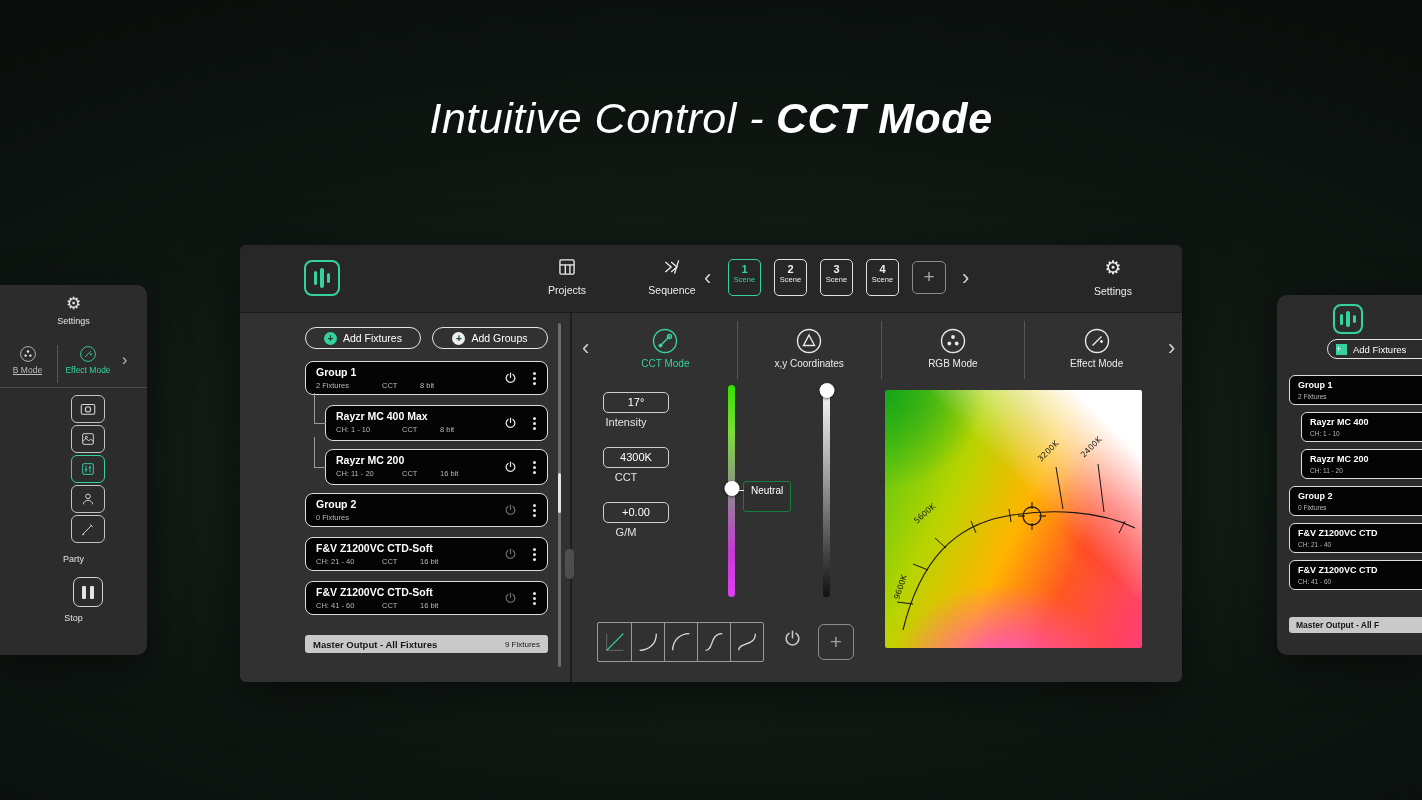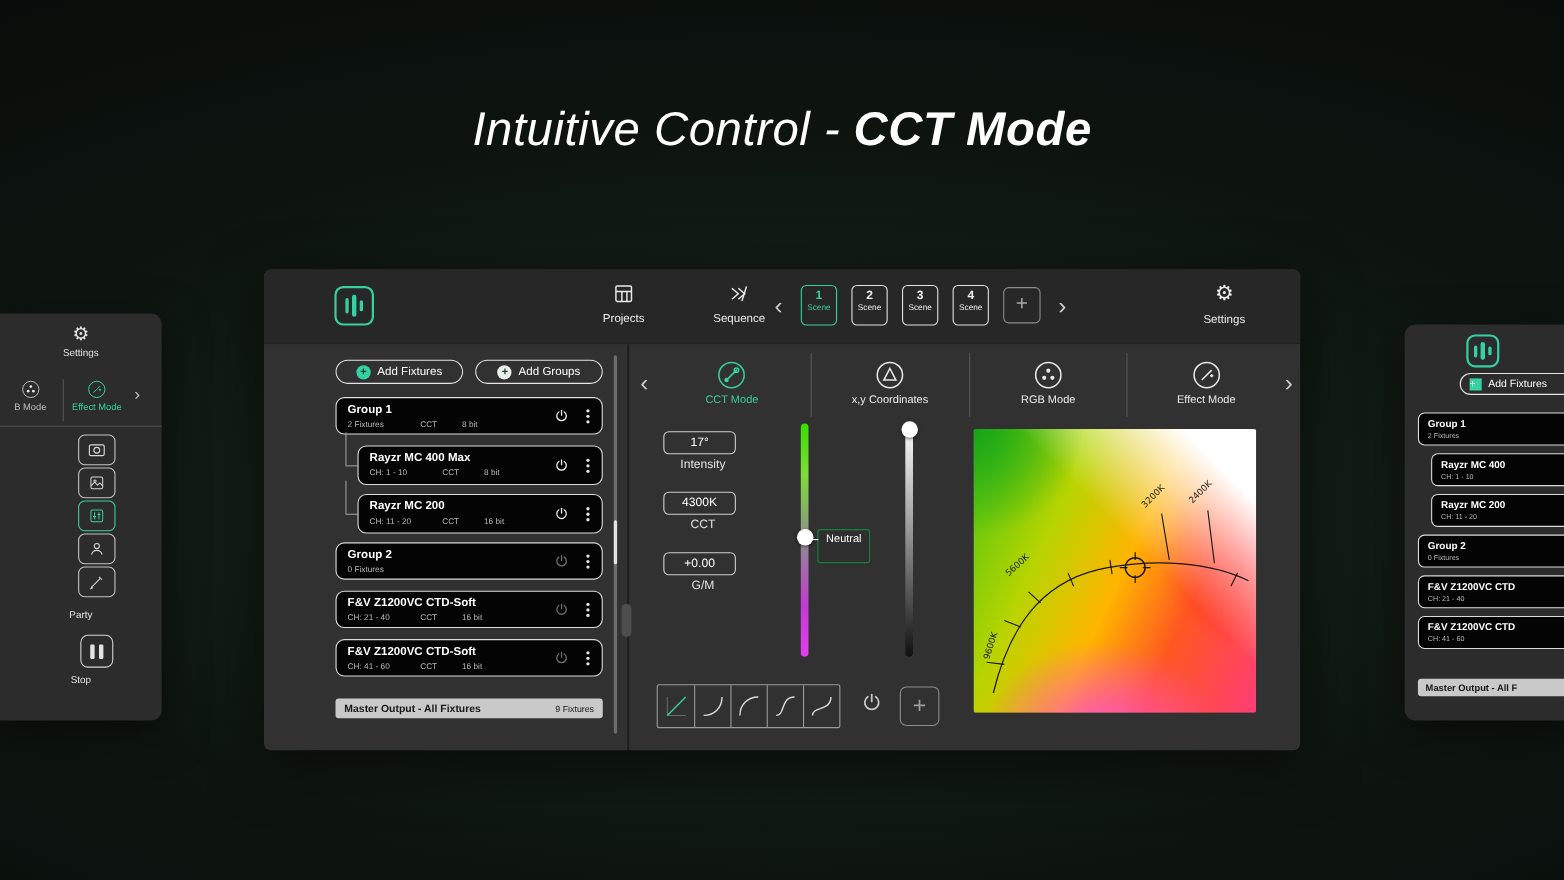--- a/index.html
+++ b/index.html
@@ -65,21 +65,21 @@
   .mode-item{flex:1;text-align:center;padding-top:6px;cursor:pointer;}
   .mode-item + .mode-item{border-left:1px solid #565656;}
   .micon{display:block;margin:0 auto;stroke:#e8e8e8;fill:none;stroke-width:1.4;}
   .micon .fill{fill:#e8e8e8;stroke:none;}
   .mlabel{display:block;font-size:10px;color:#ececec;margin-top:3px;}
   .mode-item.active .micon{stroke:var(--accent);}
   .mode-item.active .micon .fill{fill:var(--accent);}
   .mode-item.active .mlabel{color:var(--accent);}
   .ctl .chevL{left:2px;top:24px;} .ctl .chevR{left:588px;top:24px;}
   .vfield{position:absolute;left:23px;width:66px;height:21px;border:1px solid #cfcfcf;border-radius:5px;color:#fff;font-size:11px;text-align:center;line-height:19px;background:transparent;}
-  .vlabel{position:absolute;left:26px;width:66px;text-align:center;font-size:11px;color:#e3e3e3;}
+  .vlabel{position:absolute;left:13px;width:66px;text-align:center;font-size:11px;color:#e3e3e3;}
   .track{position:absolute;width:7px;height:212px;border-radius:4px;top:72px;}
   .gm-track{left:148px;background:linear-gradient(180deg,#35e000 0%,#7ddd36 22%,#8d8d8d 50%,#c43ad4 78%,#e33df2 100%);}
   .int-track{left:243px;background:linear-gradient(180deg,#ffffff 0%,#9a9a9a 45%,#111 100%);}
   .knob{position:absolute;left:50%;transform:translateX(-50%);width:15px;height:15px;background:#fff;border-radius:50%;box-shadow:0 1px 3px rgba(0,0,0,.6);cursor:pointer;}
   .neutral{position:absolute;left:163px;top:168px;height:31px;padding:0 7px;border:1px solid #15803d;border-radius:3px;background:#2f2f2f;color:#fff;font-size:10px;line-height:17px;}
   .neutral::before{content:'';position:absolute;left:-6px;top:8px;width:6px;height:1px;background:#f0f0f0;}
 
   
   .diagram{position:absolute;left:305px;top:77px;width:257px;height:258px;border-radius:2px;background:
     linear-gradient(225deg, #ffffff 0%, #ffffff 13%, rgba(255,255,255,0) 42%),
@@ -104,21 +104,21 @@
   
   .sideL{position:absolute;left:0;top:285px;width:147px;height:370px;background:#2c2c2c;border-radius:0 10px 10px 0;box-shadow:0 10px 40px rgba(0,0,0,.5);overflow:hidden;}
   .sideR{position:absolute;left:1277px;top:295px;width:145px;height:360px;background:#2c2c2c;border-radius:10px 0 0 10px;box-shadow:0 10px 40px rgba(0,0,0,.5);overflow:hidden;}
   .sideL .gear{position:absolute;left:0;top:10px;width:100%;text-align:center;font-size:17px;color:#e6e6e6;line-height:18px;}
   .sideL .slab{position:absolute;left:0;top:31px;width:100%;text-align:center;font-size:9px;color:#e3e3e3;}
   .sideL .msep{position:absolute;left:57px;top:60px;width:1px;height:38px;background:#565656;}
   .sideL .hsep{position:absolute;left:0;top:102px;width:100%;height:1px;background:#4c4c4c;}
   .smode{position:absolute;text-align:center;cursor:pointer;}
   .smode .micon{width:18px;height:18px;}
   .smode .mlabel{font-size:8.5px;margin-top:2px;}
-  .smode.dim .micon{stroke:#bdbdbd;} .smode.dim .mlabel{color:#bdbdbd;}
+  .smode.dim .micon{stroke:#bdbdbd;} .smode.dim .mlabel{color:#bdbdbd;text-decoration:underline;}
   .smode.act .micon{stroke:var(--accent);} .smode.act .mlabel{color:var(--accent);}
   .sideL .chevS{position:absolute;left:122px;top:66px;font-size:16px;color:#bdbdbd;}
   .pbtn{position:absolute;left:71px;width:34px;height:28px;border:1px solid #c3c3c3;border-radius:6px;display:flex;align-items:center;justify-content:center;cursor:pointer;}
   .pbtn svg{stroke:#d8d8d8;fill:none;stroke-width:1.4;}
   .pbtn.sel{border-color:var(--accent);} .pbtn.sel svg{stroke:var(--accent);}
   .sideL .party{position:absolute;left:0;top:269px;width:100%;text-align:center;font-size:9px;color:#e3e3e3;}
   .stopbtn{position:absolute;left:73px;top:292px;width:30px;height:30px;border:1.5px solid #d5d5d5;border-radius:7px;display:flex;align-items:center;justify-content:center;gap:4px;cursor:pointer;}
   .stopbtn i{display:block;width:4px;height:13px;background:#e3e3e3;border-radius:1px;}
   .sideL .stoplab{position:absolute;left:0;top:328px;width:100%;text-align:center;font-size:9px;color:#e3e3e3;}
 

